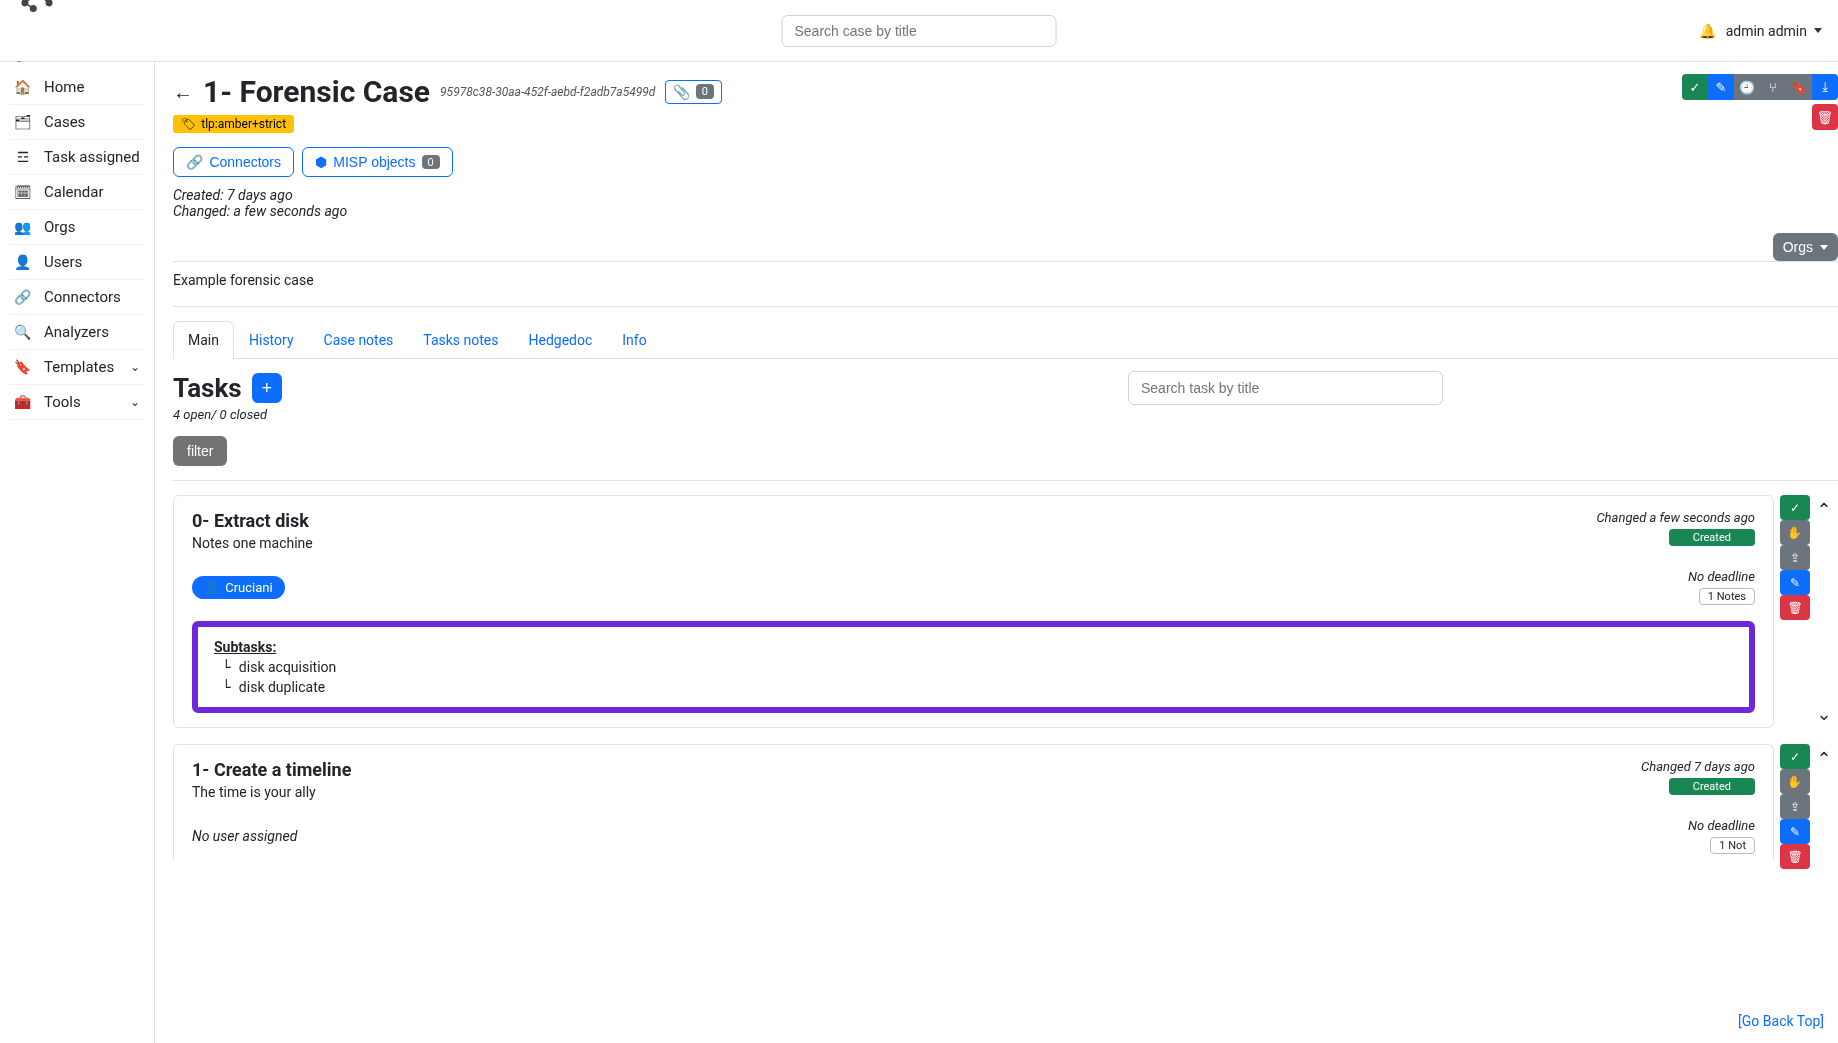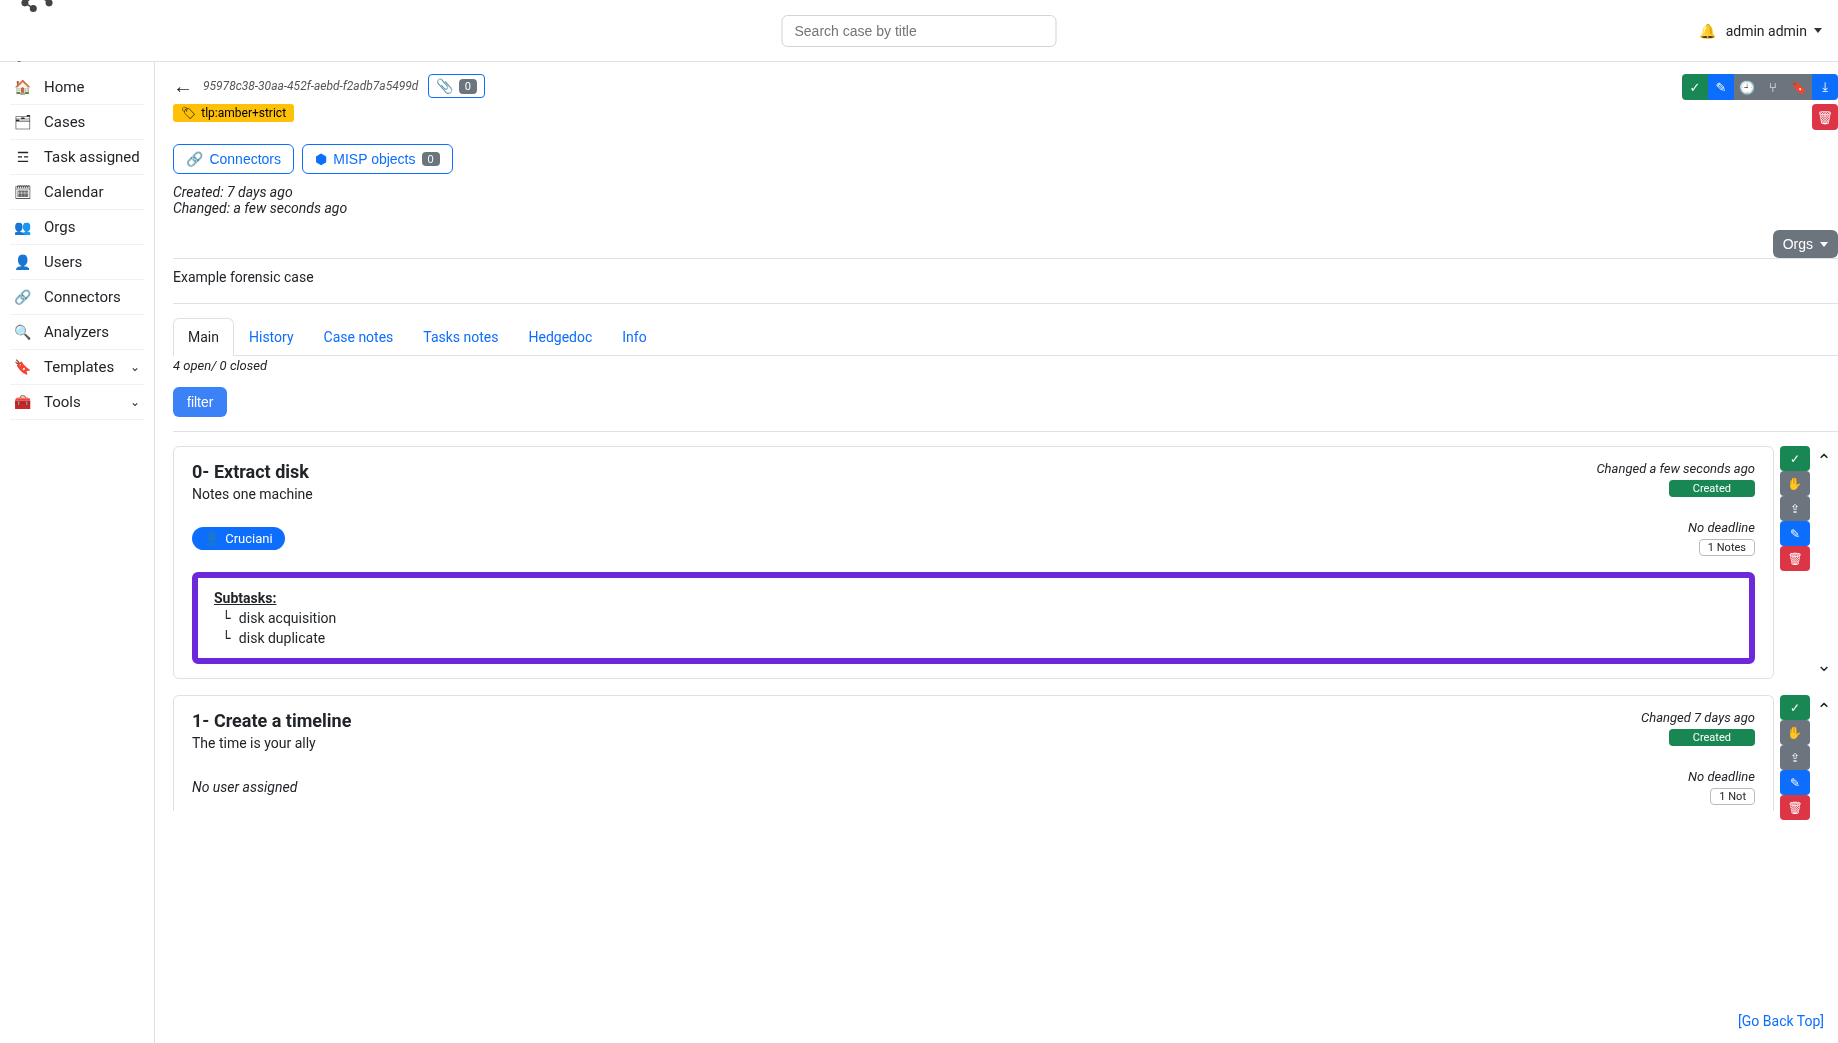--- a/index.html
+++ b/index.html
@@ -63,21 +63,21 @@
 .tab { padding: 10px 14px; color: #0d6efd; cursor: pointer; border: 1px solid transparent; border-bottom: none; border-top-left-radius: 6px; border-top-right-radius: 6px; }
 .tab.active { color: #212529; border-color: #dee2e6; background: #fff; margin-bottom: -1px; }
 
 
 .tasks-header { display: flex; align-items: center; margin-top: 12px; }
 .tasks-title { font-size: 26px; font-weight: 700; }
 .plus-btn { background: #0d6efd; color: #fff; border: none; width: 30px; height: 30px; border-radius: 6px; font-size: 18px; margin-left: 10px; cursor: pointer; }
 .task-search { margin-left: auto; margin-right: 395px; }
 .task-search input { width: 315px; padding: 8px 12px; border: 1px solid #ced4da; border-radius: 6px; font-size: 14px; }
 .tasks-count { font-style: italic; font-size: 13px; margin-top: 2px; }
-.filter-btn { background: #3b82f6; color: #fff; border: none; padding: 7px 14px; border-radius: 6px; margin-top: 14px; cursor: pointer; font-size: 14px; }
+.filter-btn { background: #737373; color: #fff; border: none; padding: 7px 14px; border-radius: 6px; margin-top: 14px; cursor: pointer; font-size: 14px; }
 hr.tasks-sep { border: none; border-top: 1px solid #dee2e6; margin: 14px 0; }
 
 
 .task-row { display: flex; align-items: flex-start; }
 .task-card { flex: 1; border: 1px solid #dee2e6; border-radius: 6px; padding: 14px 18px; margin-right: 6px; }
 .task-card .t-head { display: flex; justify-content: space-between; align-items: flex-start; }
 .t-title { font-size: 18px; font-weight: 700; }
 .t-desc { margin-top: 4px; }
 .t-meta-col { text-align: right; font-size: 13px; font-style: italic; }
 .status-badge { display: inline-block; background: #198754; color: #fff; font-size: 11px; padding: 2px 24px; border-radius: 4px; font-style: normal; margin-top: 4px; }
@@ -177,20 +177,21 @@
         <span class="sidebar-item-label">Tools</span>
         <span class="chev-right-small">⌄</span>
       </div>
   </div>
 
   <div class="content">
     <div class="case-header-row">
       <div style="flex:1;">
         <div class="case-title-row">
           <span class="back-arrow">←</span>
+          <span class="case-title">1- Forensic Case</span>
           <span class="case-uuid">95978c38-30aa-452f-aebd-f2adb7a5499d</span>
           <span class="attach-pill">
             <span style="color:#0d6efd;">📎</span>
             <span class="cnt">0</span>
           </span>
         </div>
         <div>
           <span class="tlp-tag">
             <span>🏷</span>
             <span>tlp:amber+strict</span>
@@ -257,20 +258,27 @@
     <div class="tabs">
       <div class="tab active">Main</div>
       <div class="tab">History</div>
       <div class="tab">Case notes</div>
       <div class="tab">Tasks notes</div>
       <div class="tab">Hedgedoc</div>
       <div class="tab">Info</div>
     </div>
 
     
+    <div class="tasks-header">
+      <span class="tasks-title">Tasks</span>
+      <button class="plus-btn">+</button>
+      <div class="task-search">
+        <input type="text" placeholder="Search task by title" style="">
+      </div>
+    </div>
     <div class="tasks-count">4 open/ 0 closed</div>
     <button class="filter-btn">filter</button>
     <hr class="tasks-sep">
 
     
     <div class="task-row">
       <div class="task-card">
         <div class="t-head">
           <div>
             <div class="t-title">0- Extract disk</div>

